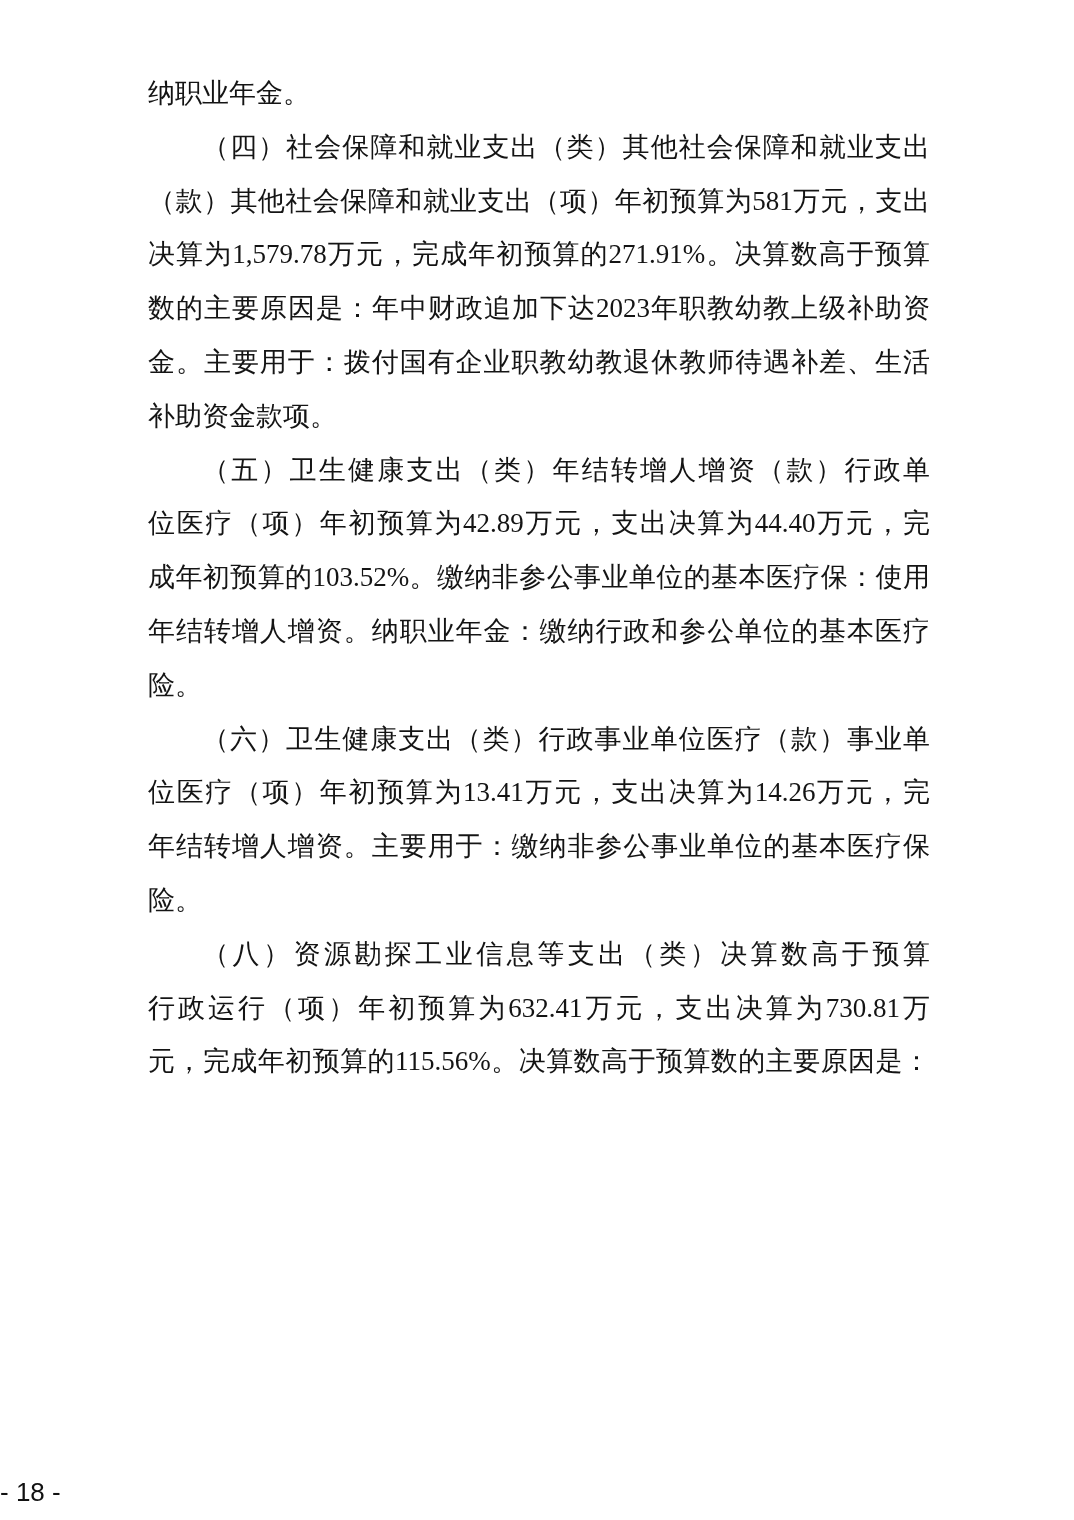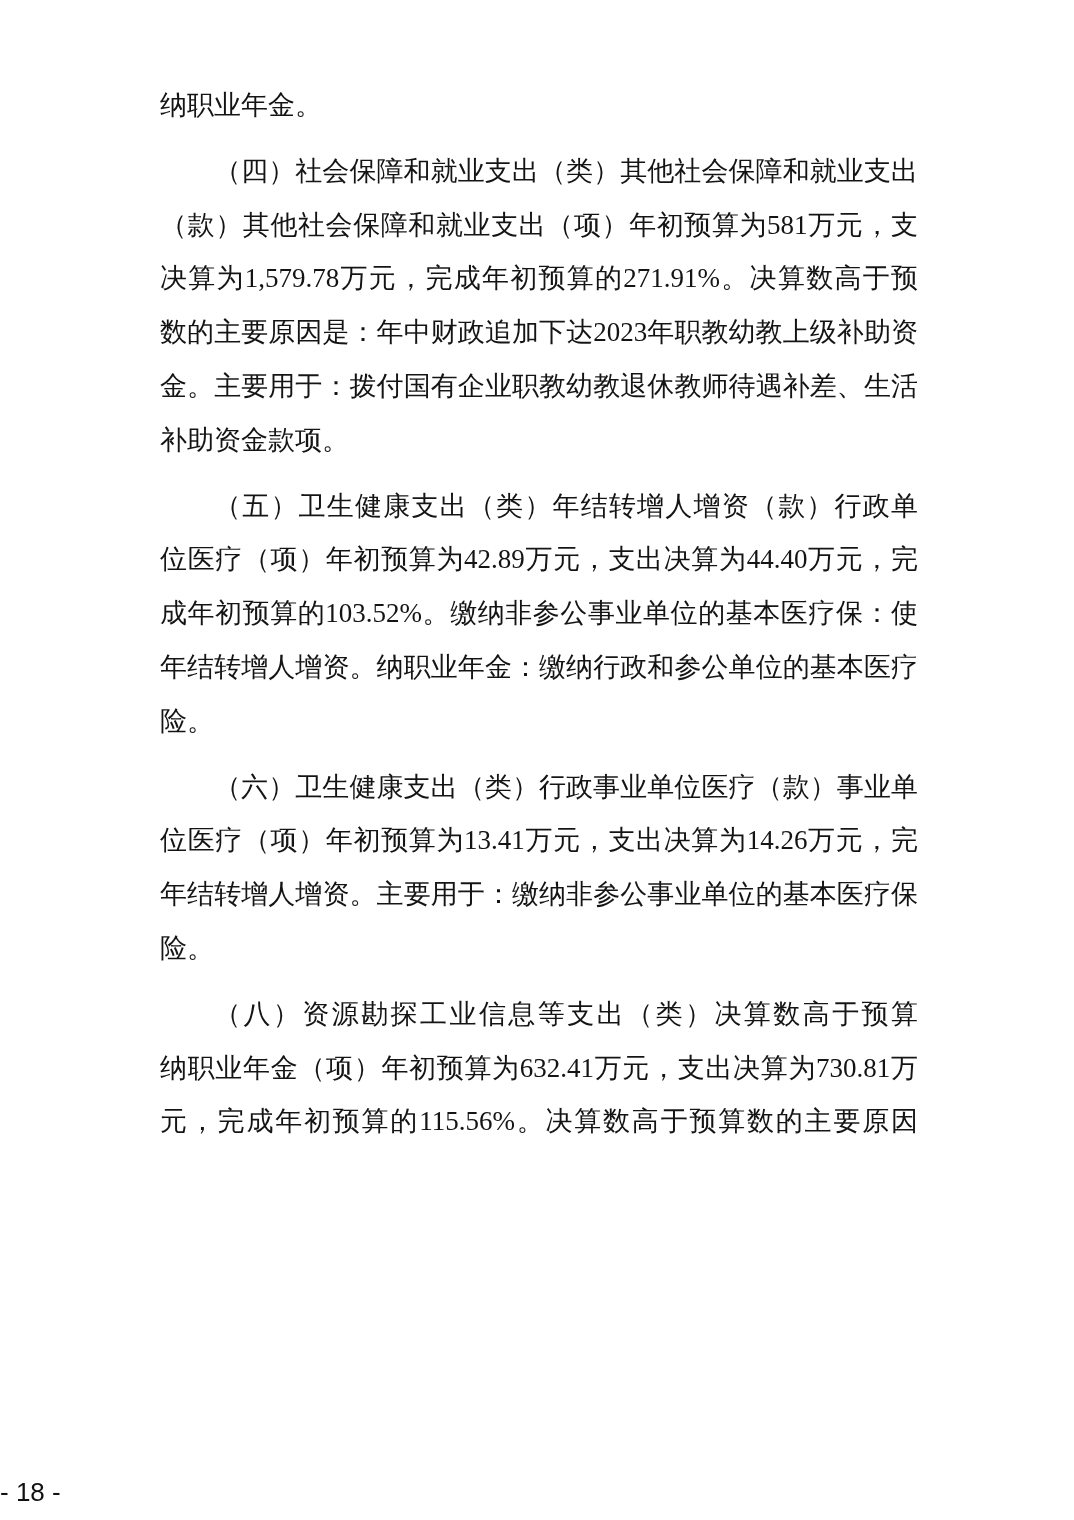--- a/index.html
+++ b/index.html
@@ -20,21 +20,21 @@
     inset: 0;
     background: #ffffff;
   }
   .document-body {
     position: absolute;
     left: 148px;
     top: 67px;
     width: 782px;
   }
   .paragraph {
-    margin: 12px;
+    margin: 0;
     padding: 0;
   }
   .line {
     height: 53.8px;
     line-height: 53.8px;
     font-size: 27px;
     letter-spacing: 0;
     text-align: justify;
     text-align-last: justify;
     overflow: hidden;
@@ -81,18 +81,18 @@
         <div class="line endleft">险。</div>
       </div>
       <div class="paragraph">
         <div class="line indent">（六）卫生健康支出（类）行政事业单位医疗（款）事业单</div>
         <div class="line">位医疗（项）年初预算为13.41万元，支出决算为14.26万元，完</div>
         <div class="line">年结转增人增资。主要用于：缴纳非参公事业单位的基本医疗保</div>
         <div class="line endleft">险。</div>
       </div>
       <div class="paragraph">
         <div class="line indent">（八）资源勘探工业信息等支出（类）决算数高于预算（款）</div>
-        <div class="line">纳职业年金（项）年初预算为632.41万元，支出决算为730.81万</div>
+        <div class="line">行政运行（项）年初预算为632.41万元，支出决算为730.81万</div>
         <div class="line">元，完成年初预算的115.56%。决算数高于预算数的主要原因是：</div>
       </div>
     </div>
   <div class="footer">- 18 -</div>
 </div>
 
 </body></html>

